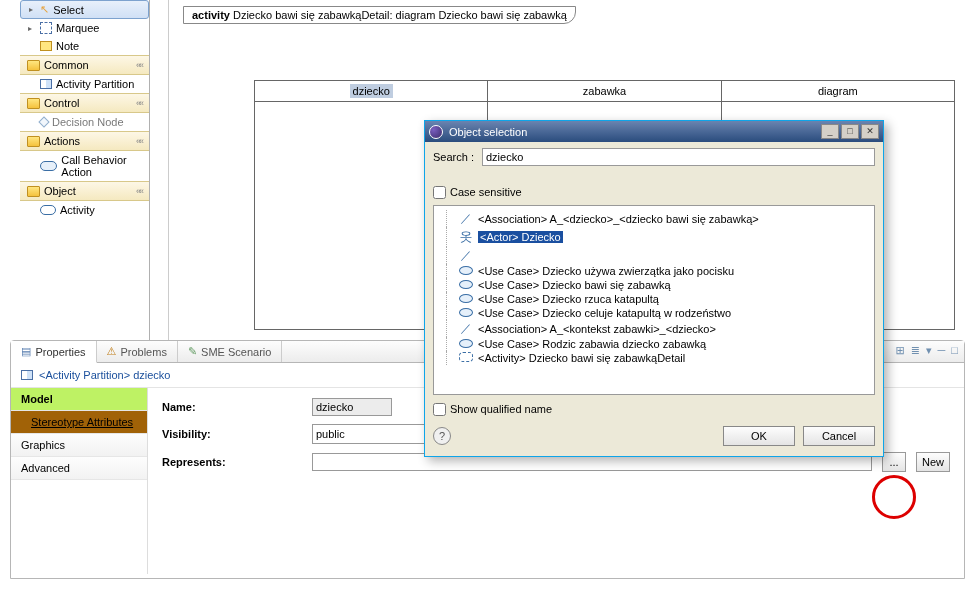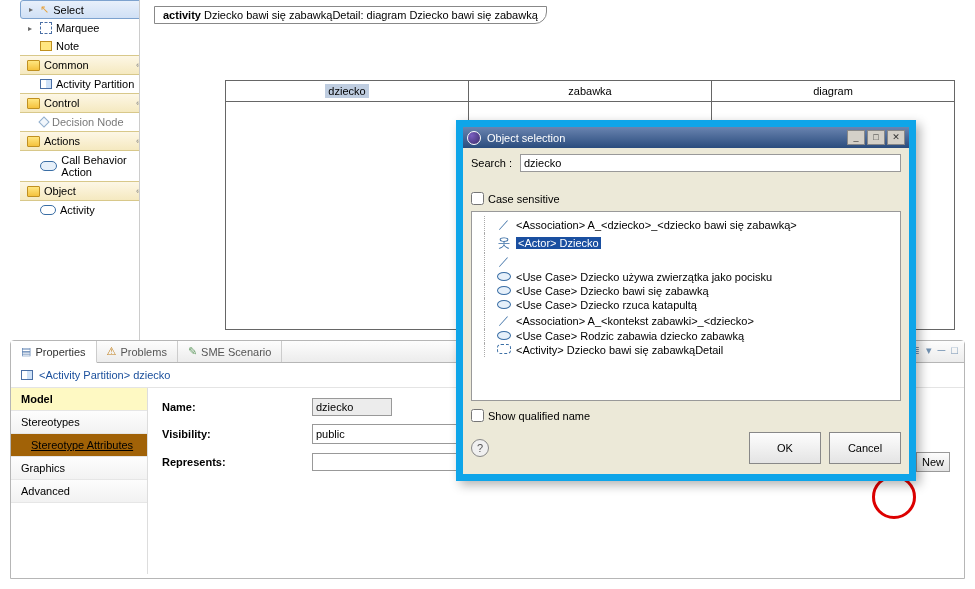--- a/index.html
+++ b/index.html
@@ -17,76 +17,76 @@
 .icon-arrow { color: #e6a23c; }
 .icon-marquee { border: 1px dashed #4a6fa5; }
 .icon-note { width: 12px; height: 10px; background: #ffe680; border: 1px solid #c09020; }
 .icon-partition { width: 12px; height: 10px; border: 1px solid #4a6fa5; background: linear-gradient(90deg,#fff 50%,#cfe2f8 50%); }
 .icon-initial { width: 8px; height: 8px; background: #3a6ea5; border-radius: 50%; }
 .icon-decision { width: 8px; height: 8px; background: #e6f0fa; border: 1px solid #3a6ea5; transform: rotate(45deg); }
 .icon-callbeh { width: 20px; height: 10px; border: 1px solid #3a6ea5; border-radius: 5px; background: #e6f0fa; position: relative; }
 .icon-activity { width: 16px; height: 10px; border: 1px solid #3a6ea5; border-radius: 5px; background: #fff; }
 
 
-.canvas { position: absolute; left: 139px; top: 0; right: 0; height: 340px; background: #fff; border-left: 1px solid #ccc; }
+.canvas { position: absolute; left: 168px; top: 0; right: 0; height: 340px; background: #fff; border-left: 1px solid #ccc; }
 .canvas-header { margin: 6px 0 0 14px; border: 1px solid #888; display: inline-block; padding: 2px 8px; border-radius: 0 0 12px 0; }
 .swimlanes { position: absolute; top: 80px; left: 85px; right: 20px; border: 1px solid #666; height: 250px; display: flex; }
 .swimlane { flex: 1; border-right: 1px solid #666; }
 .swimlane:last-child { border-right: none; }
 .swimlane-label { text-align: center; padding: 4px 0; border-bottom: 1px solid #666; }
 .swimlane:first-child .swimlane-label span { background: #bfcde0; padding: 1px 3px; }
 
 
 .bottom-panel { position: absolute; left: 10px; right: 10px; top: 340px; bottom: 10px; border: 1px solid #b6b6b6; background: #fff; border-radius: 4px 4px 0 0; }
 .tabs { display: flex; height: 22px; border-bottom: 1px solid #b6b6b6; background: linear-gradient(#fdfdfd,#ececec); }
 .tab { padding: 3px 10px; display: flex; align-items: center; gap: 4px; border-right: 1px solid #ccc; cursor: pointer; color: #555; }
 .tab.active { background: #fff; color: #333; border-bottom: 1px solid #fff; margin-bottom: -1px; }
 .tab-icons { margin-left: auto; display: flex; gap: 6px; padding: 3px 6px; color: #7090b0; }
 .tab-icons span { cursor: pointer; }
 .panel-title { padding: 6px 10px; color: #1a4f9c; font-size: 13px; display: flex; align-items: center; gap: 6px; border-bottom: 1px solid #e4e4e4; }
 .panel-body { display: flex; height: calc(100% - 51px); }
 .side-nav { width: 200px; border-right: 1px solid #ddd; }
 .side-nav-item { padding: 5px 10px; border-bottom: 1px solid #e6e6e6; cursor: pointer; background: linear-gradient(#fdfdfd,#f2f2f2); }
-.side-nav-item.active { background: #fef9c3; font-weight: bold; }
+.side-nav-item.active { background: #bef264; font-weight: bold; }
 .side-nav-item.sub { padding-left: 20px; font-weight: normal; background: #a16207; text-decoration: underline; }
 .form-area { flex: 1; padding: 10px 14px; }
 .form-row { display: flex; align-items: center; margin-bottom: 8px; gap: 10px; }
 .form-row label { width: 140px; font-weight: bold; }
 .form-row input, .form-row select { border: 1px solid #999; padding: 1px 3px; height: 18px; font-size: 11px; }
 .name-input { width: 80px; background: #ececec; }
 .combo-wrap { display: flex; align-items: center; border: 1px solid #999; height: 20px; }
 .combo-wrap input { border: none; width: 490px; height: 18px; }
 .combo-btn { width: 18px; height: 18px; background: linear-gradient(#fdfdfd,#e4e4e4); border-left: 1px solid #999; text-align: center; line-height: 16px; cursor: pointer; font-size: 9px; }
 .repr-input { width: 560px; }
 .browse-btn { width: 24px; height: 20px; border: 1px solid #999; background: linear-gradient(#fdfdfd,#e4e4e4); cursor: pointer; }
 .new-btn { width: 34px; height: 20px; border: 1px solid #999; background: linear-gradient(#fdfdfd,#e4e4e4); cursor: pointer; }
 .red-circle { position: absolute; right: 59px; top: 475px; width: 44px; height: 44px; border: 3px solid #d00; border-radius: 50%; pointer-events: none; }
 
 
-.dialog { position: absolute; left: 456px; top: 120px; width: 460px; background: #ece9d8; border: 7px solid #0ea5e9; box-shadow: 4px 4px 10px rgba(0,0,0,0.3); }
+.dialog { position: absolute; left: 424px; top: 120px; width: 460px; background: #ece9d8; border: 1px solid #0ea5e9; box-shadow: 4px 4px 10px rgba(0,0,0,0.3); }
 .dialog-title { background: linear-gradient(#6a84b0,#2a4c7d); color: #fff; padding: 3px 4px; display: flex; align-items: center; gap: 6px; }
 .dialog-title .ecl { width: 14px; height: 14px; background: radial-gradient(circle at 30% 30%, #7a5fc0,#3a2c6a); border-radius: 50%; border: 1px solid #fff; }
 .dialog-title .win-btns { margin-left: auto; display: flex; gap: 2px; }
 .win-btn { width: 18px; height: 15px; background: #d4d0c8; border: 1px solid #888; font-size: 9px; text-align: center; line-height: 13px; cursor: pointer; color: #333; }
 .dialog-outer { padding: 6px 8px 10px; }
 .search-row { display: flex; align-items: center; gap: 8px; margin-bottom: 20px; }
 .search-row input { flex: 1; border: 1px solid #999; padding: 1px 3px; height: 18px; }
-.check-row { display: flex; align-items: center; gap: 4px; margin-bottom: 6px; }
+.check-row { display: flex; align-items: flex-start; gap: 4px; margin-bottom: 6px; }
 .tree-box { border: 1px solid #999; height: 190px; padding: 4px 2px; overflow: auto; background: #fff; }
 .tree-item { display: flex; align-items: center; gap: 4px; padding: 1px 2px 1px 22px; cursor: pointer; position: relative; }
 .tree-item::before { content: ""; position: absolute; left: 10px; top: 0; bottom: 0; border-left: 1px dotted #aaa; }
 .tree-item .ti-icon { width: 16px; text-align: center; }
 .tree-item.selected .ti-label { background: #1a4fa0; color: #fff; padding: 0 2px; }
 .ti-assoc { color: #3a6ea5; }
 .ti-actor { color: #3a6ea5; font-size: 13px; }
 .ti-usecase { width: 14px; height: 9px; border: 1px solid #3a6ea5; border-radius: 50%; display: inline-block; background: #e6f0fa; }
 .ti-activity { width: 14px; height: 10px; border: 1px dashed #3a6ea5; border-radius: 4px; display: inline-block; }
 .dialog-buttons { display: flex; justify-content: flex-end; gap: 8px; margin-top: 10px; align-items: center; }
 .dialog-buttons .help { margin-right: auto; width: 18px; height: 18px; border: 1px solid #888; border-radius: 50%; text-align: center; line-height: 16px; background: #f0f0f0; cursor: pointer; color: #555; }
-.dlg-btn { width: 72px; height: 32px; border: 1px solid #888; background: linear-gradient(#fdfdfd,#e4e4e4); cursor: pointer; }
+.dlg-btn { width: 72px; height: 20px; border: 1px solid #888; background: linear-gradient(#fdfdfd,#e4e4e4); cursor: pointer; }
 </style>
 </head>
 <body>
 
 <div class="palette">
   <div class="palette-tool selected">
     <span class="tri">▸</span>
       <span class="icon-arrow">↖</span>
     <span>Select</span>
   </div>
@@ -184,21 +184,20 @@
   <div class="panel-title">
     <span class="icon-partition"></span>
     <span>
       <span>&lt;Activity Partition&gt;</span>
       <span>dziecko</span>
     </span>
   </div>
   <div class="panel-body">
     <div class="side-nav">
       <div class="side-nav-item active">Model</div>
-      <div class="side-nav-item">Stereotypes</div>
       <div class="side-nav-item sub">Stereotype Attributes</div>
       <div class="side-nav-item">Graphics</div>
       <div class="side-nav-item">Advanced</div>
     </div>
     <div class="form-area">
       <div class="form-row">
         <label>Name:</label>
         <input class="name-input" value="dziecko" style="">
       </div>
       <div class="form-row">
@@ -256,20 +255,24 @@
         </div>
         <div class="tree-item">
           <span class="ti-icon"><span class="ti-usecase"></span></span>
           <span class="ti-label">&lt;Use Case&gt; Dziecko bawi się zabawką</span>
         </div>
         <div class="tree-item">
           <span class="ti-icon"><span class="ti-usecase"></span></span>
           <span class="ti-label">&lt;Use Case&gt; Dziecko rzuca katapultą</span>
         </div>
         <div class="tree-item">
+          <span class="ti-icon"><span class="ti-usecase"></span></span>
+          <span class="ti-label">&lt;Use Case&gt; Dziecko celuje katapultą w rodzeństwo</span>
+        </div>
+        <div class="tree-item">
           <span class="ti-icon ti-assoc">／</span>
           <span class="ti-label">&lt;Association&gt; A_&lt;kontekst zabawki&gt;_&lt;dziecko&gt;</span>
         </div>
         <div class="tree-item">
           <span class="ti-icon"><span class="ti-usecase"></span></span>
           <span class="ti-label">&lt;Use Case&gt; Rodzic zabawia dziecko zabawką</span>
         </div>
         <div class="tree-item">
           <span class="ti-icon"><span class="ti-activity"></span></span>
           <span class="ti-label">&lt;Activity&gt; Dziecko bawi się zabawkąDetail</span>

